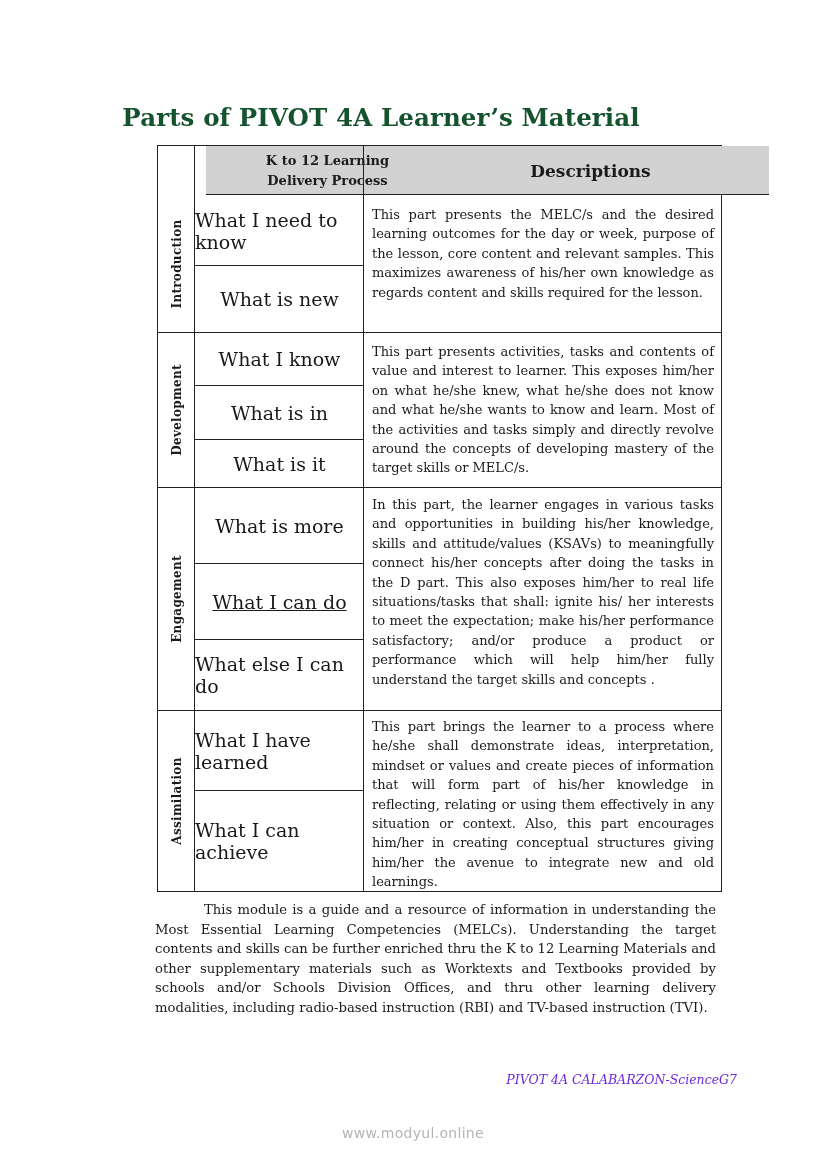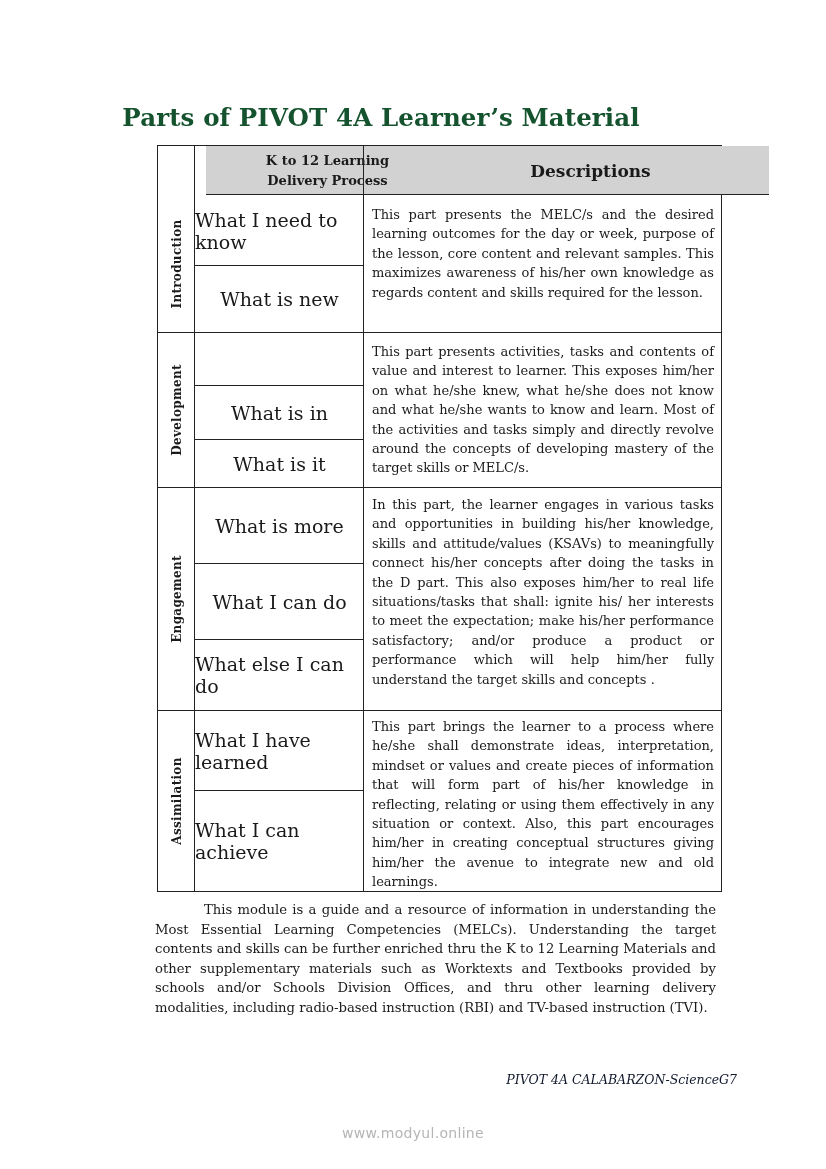--- a/index.html
+++ b/index.html
@@ -20,21 +20,21 @@
               display:flex; align-items:center; justify-content:center;
               font-weight:bold; font-size:17px; }
   .section-label { position:absolute; left:0; width:37px; display:flex; align-items:center; justify-content:center; }
   .section-label span { transform:rotate(-90deg); white-space:nowrap; font-weight:bold; font-size:12px; letter-spacing:0.3px; }
   .sub { position:absolute; left:37px; width:169px; display:flex; align-items:center; justify-content:center;
          font-size:19px; }
   .desc { position:absolute; left:206px; right:0; padding:4px 7px 0 8px; box-sizing:border-box;
           font-size:13px; line-height:19.4px; text-align:justify; text-align-last:left; }
   .para { position:absolute; left:155px; width:561px; top:900px; font-size:13.2px; line-height:19.5px;
           text-align:justify; text-indent:49px; color:#1a1a1a; }
-  .footer { position:absolute; right:89px; top:1072px; font-style:italic; font-size:12.5px; color:#0f172a; }
+  .footer { position:absolute; right:89px; top:1072px; font-style:italic; font-size:12.5px; color:#6d28d9; }
   .watermark { position:absolute; left:0; width:826px; top:1125px; text-align:center;
                font-family:"DejaVu Sans", "Liberation Sans", sans-serif; font-size:14px; color:#b5b5b5; letter-spacing:0.3px; }
 </style>
 </head>
 <body>
 
 <div class="title">Parts of PIVOT 4A Learner’s Material</div>
 
 <div class="tbl">
 
@@ -60,29 +60,30 @@
   <div class="section-label" style="top:50px; height:136px;">
     <span>Introduction</span>
   </div>
   <div class="sub" style="top:50px; height:69px;">What I need to know</div>
   <div class="sub" style="top:120px; height:66px;">What is new</div>
   <div class="desc" style="top:55px; height:131px;">This part presents the MELC/s and the desired learning outcomes for the day or week, purpose of the lesson, core content and relevant samples. This maximizes awareness of his/her own knowledge as regards content and skills required for the lesson.</div>
 
   <div class="section-label" style="top:187px; height:154px;">
     <span>Development</span>
   </div>
+  <div class="sub" style="top:187px; height:52px;">What I know</div>
   <div class="sub" style="top:240px; height:53px;">What is in</div>
   <div class="sub" style="top:294px; height:47px;">What is it</div>
   <div class="desc" style="top:192px; height:149px;">This part presents activities, tasks and contents of value and interest to learner. This exposes him/her on what he/she knew, what he/she does not know and what he/she wants to know and learn. Most of the activities and tasks simply and directly revolve around the concepts of developing mastery of the target skills or MELC/s.</div>
 
   <div class="section-label" style="top:342px; height:222px;">
     <span>Engagement</span>
   </div>
   <div class="sub" style="top:342px; height:75px;">What is more</div>
-  <div class="sub" style="top:418px; height:75px;">What I can do</div>
+  <div class="sub" style="top:418px; height:75px;text-decoration:underline;">What I can do</div>
   <div class="sub" style="top:494px; height:70px;">What else I can do</div>
   <div class="desc" style="top:345px; height:219px;">In this part, the learner engages in various tasks and opportunities in building his/her knowledge, skills and attitude/values (KSAVs) to meaningfully connect his/her concepts after doing the tasks in the D part. This also exposes him/her to real life situations/tasks that shall: ignite his/ her interests to meet the expectation; make his/her performance satisfactory; and/or produce a product or performance which will help him/her fully understand the target skills and concepts .</div>
 
   <div class="section-label" style="top:565px; height:180px;">
     <span>Assimilation</span>
   </div>
   <div class="sub" style="top:565px; height:79px;">What I have learned</div>
   <div class="sub" style="top:645px; height:100px;">What I can achieve</div>
   <div class="desc" style="top:567px; height:178px;">This part brings the learner to a process where he/she shall demonstrate ideas, interpretation, mindset or values and create pieces of information that will form part of his/her knowledge in reflecting, relating or using them effectively in any situation or context. Also, this part encourages him/her in creating conceptual structures giving him/her the avenue to integrate new and old learnings.</div>
 </div>

